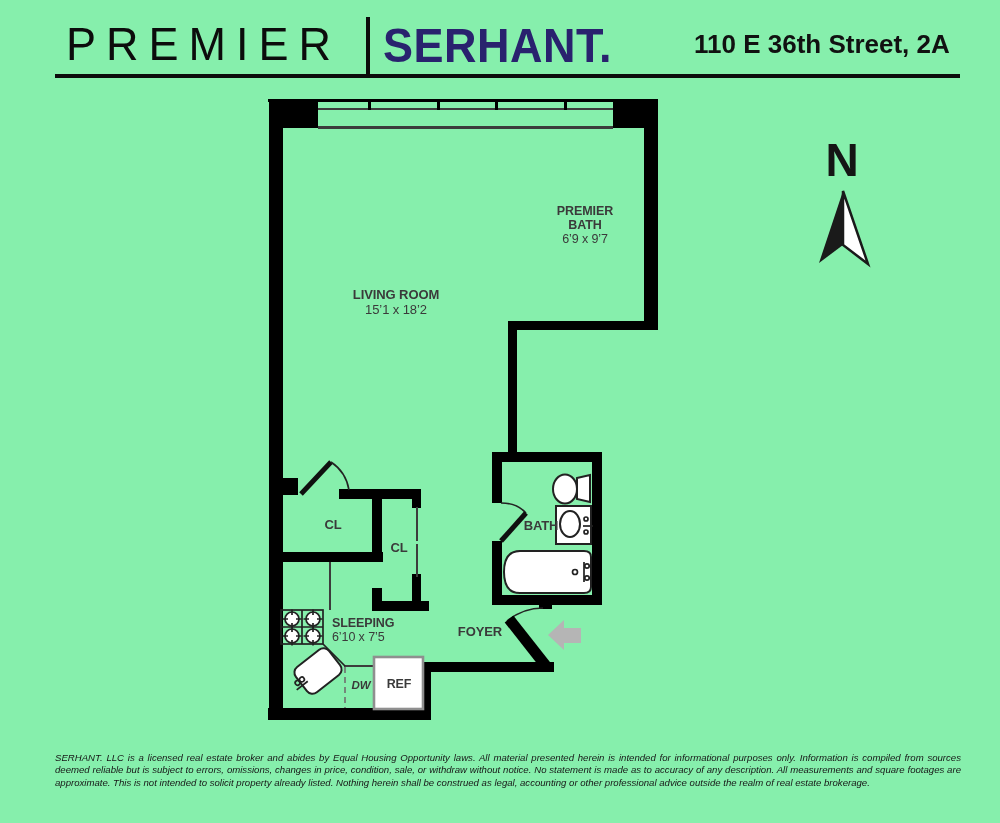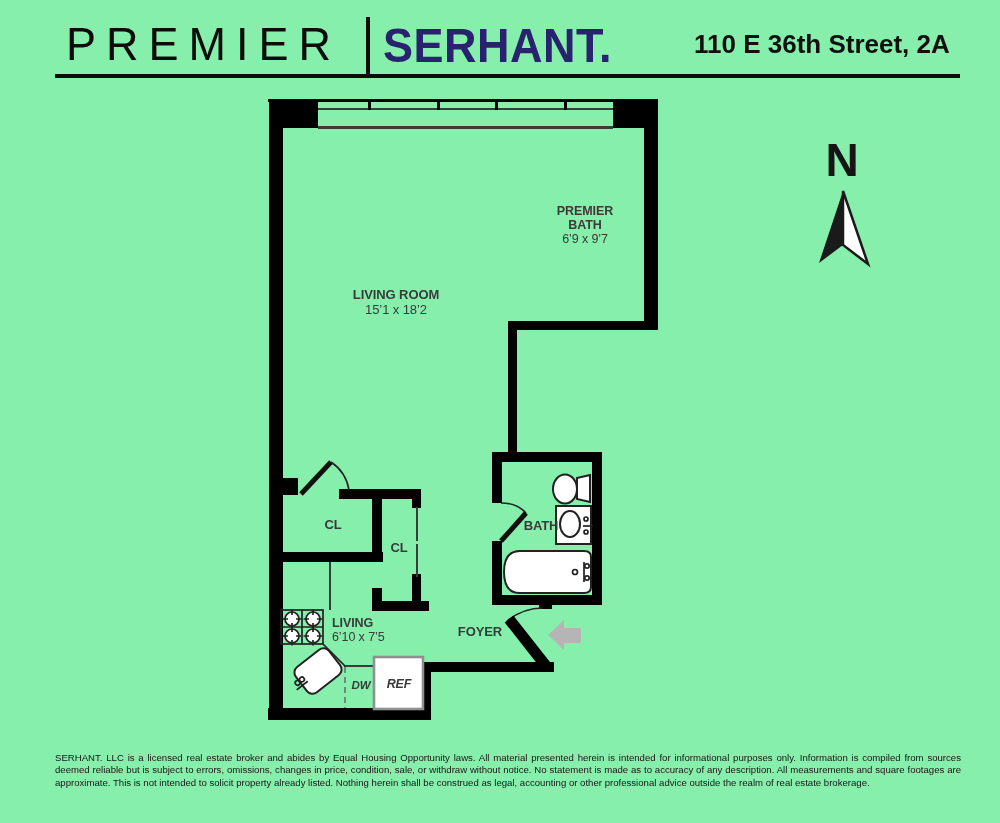--- a/index.html
+++ b/index.html
@@ -19,21 +19,21 @@
   .header-rule{position:absolute;left:55px;top:74px;width:905px;height:4px;background:#0c0c0c;}
   
   .label{position:absolute;color:#3a3a3a;font-weight:700;text-align:center;
       line-height:1.13;letter-spacing:-0.1px;}
   .label .dims{font-weight:400;}
   
   .north-n{position:absolute;left:816px;top:133px;width:52px;text-align:center;
       font-size:46px;font-weight:700;color:#151515;}
   
   .disclaimer{position:absolute;left:55px;top:752px;width:906px;font-size:9.6px;
-      line-height:12.4px;color:#161616;text-align:justify;}
+      line-height:12.4px;color:#161616;text-align:justify;font-style:italic;}
   svg{position:absolute;left:0;top:0;pointer-events:none;}
   .arc{fill:none;stroke:#232323;stroke-width:1.6px;}
   .leaf{stroke:#101010;stroke-width:5px;}
   .fix{fill:#fff;stroke:#222;stroke-width:2px;}
   .fixthin{fill:none;stroke:#222;stroke-width:1.7px;}
 </style>
 </head>
 <body>
 
 <div id="page">
@@ -154,24 +154,24 @@
     <div class="dims">6’9 x 9’7</div>
   </div>
   <div class="label" style="left:326px;top:288px;width:140px;font-size:13px;">
     <div>LIVING ROOM</div>
     <div class="dims">15’1 x 18’2</div>
   </div>
   <div class="label" style="left:318px;top:518px;width:30px;font-size:13px;">CL</div>
   <div class="label" style="left:384px;top:541px;width:30px;font-size:13px;">CL</div>
   <div class="label" style="left:514px;top:519px;width:54px;font-size:13px;">BATH</div>
   <div class="label" style="left:332px;top:616px;width:80px;font-size:12.5px;text-align:left;">
-    <div>LIVING</div>
+    <div>SLEEPING</div>
     <div class="dims">6’10 x 7’5</div>
   </div>
   <div class="label" style="left:446px;top:625px;width:68px;font-size:13px;">FOYER</div>
   <div class="label" style="left:347px;top:679px;width:28px;font-size:11.5px;font-style:italic;">DW</div>
-  <div class="label" style="left:376px;top:677px;width:46px;font-size:12.5px;font-style:italic;">REF</div>
+  <div class="label" style="left:376px;top:677px;width:46px;font-size:12.5px;">REF</div>
 
   <div class="north-n">N</div>
 
   <div class="disclaimer">SERHANT. LLC is a licensed real estate broker and abides by Equal Housing Opportunity laws. All material presented herein is intended for informational purposes only. Information is compiled from sources deemed reliable but is subject to errors, omissions, changes in price, condition, sale, or withdraw without notice. No statement is made as to accuracy of any description. All measurements and square footages are approximate. This is not intended to solicit property already listed. Nothing herein shall be construed as legal, accounting or other professional advice outside the realm of real estate brokerage.</div>
 
 </div>
 
 </body></html>

